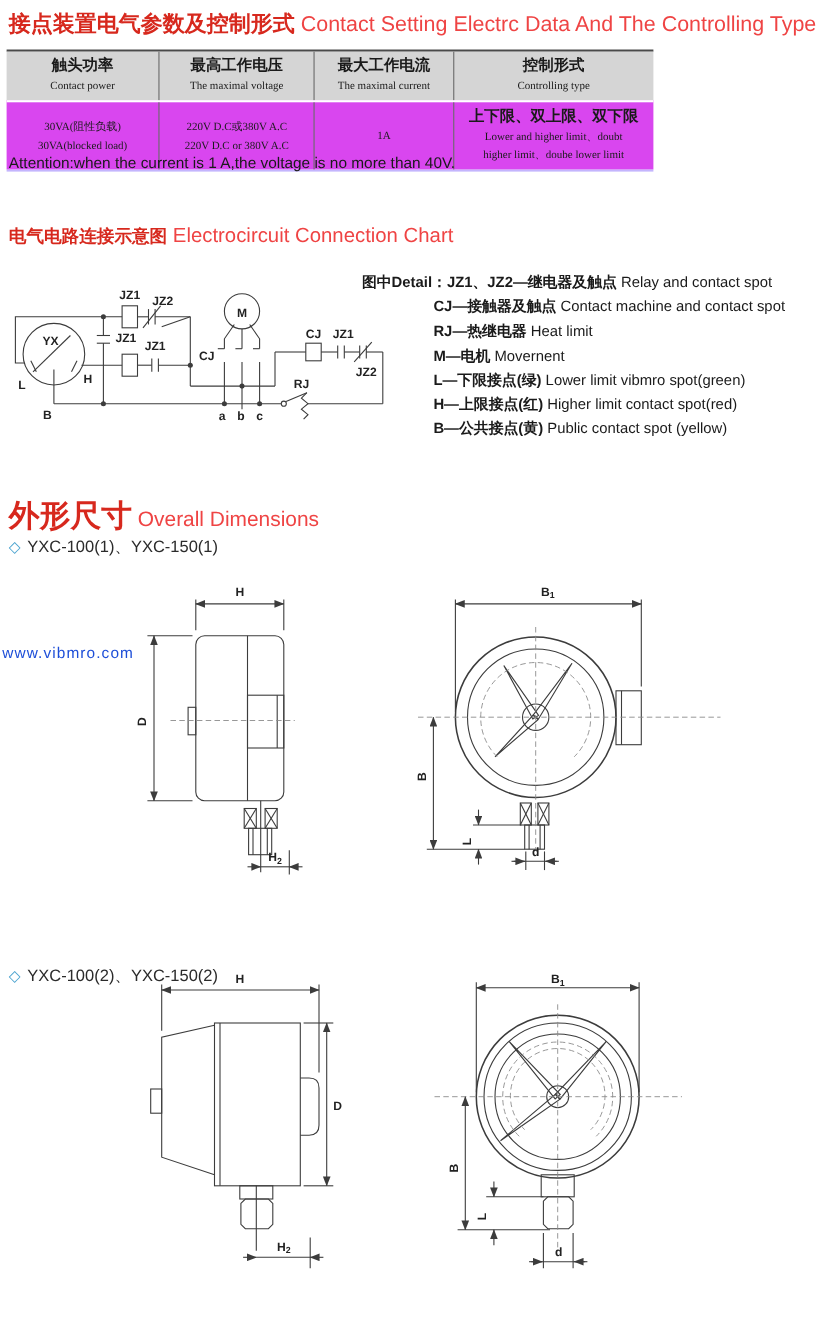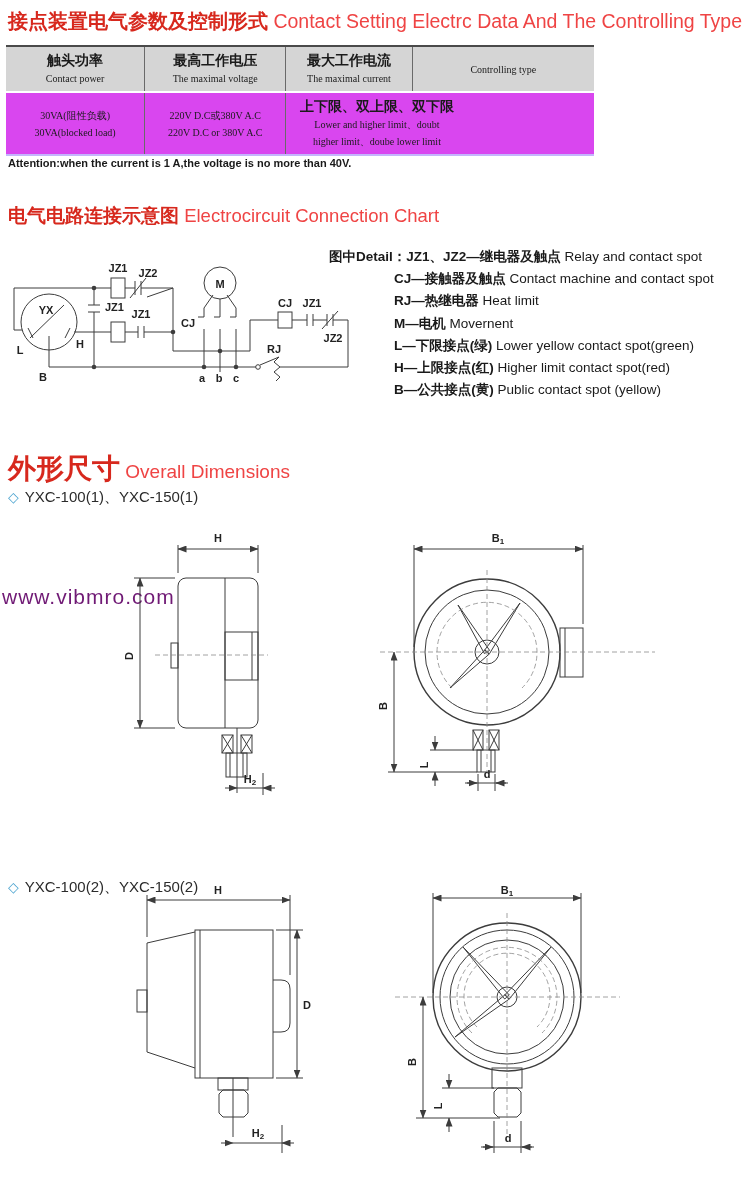--- a/index.html
+++ b/index.html
@@ -6,45 +6,45 @@
   .page{position:relative;width:750px;height:1202px;background:#ffffff;overflow:hidden;
         font-family:"Liberation Sans","DejaVu Sans",sans-serif;color:#1a1a1a;}
   .abs{position:absolute;}
   
   .h-line{white-space:nowrap;}
   .h-zh{color:#d7281d;font-weight:bold;margin-top:20px;}
   .h-en{color:#ef4444;}
   .title{left:8px;top:8px;font-size:19.5px;}
   .title .h-zh{font-size:20px;}
   .sec2{left:8px;top:203px;font-size:18.5px;}
-  .sec2 .h-zh{font-size:19px;}
+  .sec2 .h-zh{font-size:16px;}
   .sec3{left:8px;top:450px;font-size:19px;}
   .sec3 .h-zh{font-size:28px;}
   
   .ctable{left:6px;top:45px;width:588px;border-top:2px solid #4a4a4a;border-bottom:2px solid #c4b5fd;font-family:Liberation Serif, serif;}
   .trow{display:flex;width:100%;}
   .trow.head{background:#d5d5d5;height:44px;}
   .trow.data{background:#d946ef;height:61px;border-top:2px solid #fff;}
   .tcell{display:flex;flex-direction:column;justify-content:center;text-align:center;box-sizing:border-box;}
   .tcell + .tcell{border-left:1px solid #6a6a6a;}
   .c1{width:23.5%;}.c2{width:24%;}.c3{width:21.5%;}.c4{width:31%;}
   .cz{font-weight:bold;font-size:14px;line-height:19px;}
   .ce{font-size:10px;line-height:17px;}
-  .attention{left:8px;top:157px;font-size:11px;font-weight:bold;}
+  .attention{left:8px;top:140px;font-size:14px;}
   
   .legend{left:317px;top:246px;width:432px;font-size:13.5px;line-height:22.2px;}
   .lg-line{padding-left:77px;white-space:nowrap;}
   .lg-first{padding-left:12px;}
   .lg-pre,.lg-zh{font-weight:bold;}
   
   .models{left:8px;font-size:15px;white-space:nowrap;color:#2b2b2b;}
   .m1{top:488px;}
   .m2{top:878px;}
   .diamond{color:#4aa3cf;font-size:14px;margin-right:6px;}
-  .watermark{left:2px;top:585px;font-size:21px;color:#701a75;letter-spacing:1px;}
+  .watermark{left:2px;top:585px;font-size:14px;color:#1d4ed8;letter-spacing:1px;}
   
   svg{position:absolute;overflow:visible;}
   .ln{stroke:#3c3c3c;stroke-width:1;fill:none;}
   .ln2{stroke:#3c3c3c;stroke-width:1.4;fill:none;}
   .cl{stroke:#8a8a8a;stroke-width:0.8;fill:none;stroke-dasharray:5 3;}
   .dot{fill:#3c3c3c;stroke:none;}
   svg text{font-family:"Liberation Sans","DejaVu Sans",sans-serif;font-size:11px;font-weight:bold;fill:#222;}
 </style>
 </head>
 <body>
@@ -64,31 +64,35 @@
       </div>
       <div class="tcell c2">
         <span class="cz">最高工作电压</span>
         <span class="ce">The maximal voltage</span>
       </div>
       <div class="tcell c3">
         <span class="cz">最大工作电流</span>
         <span class="ce">The maximal current</span>
       </div>
       <div class="tcell c4">
+        <span class="cz">控制形式</span>
         <span class="ce">Controlling type</span>
       </div>
     </div>
     <div class="trow data">
       <div class="tcell c1">
         <span class="ce">30VA(阻性负载)</span>
         <span class="ce">30VA(blocked load)</span>
       </div>
       <div class="tcell c2">
         <span class="ce">220V D.C或380V A.C</span>
         <span class="ce">220V D.C or 380V A.C</span>
+      </div>
+      <div class="tcell c3">
+        <span class="ce">1A</span>
       </div>
       <div class="tcell c4">
         <span class="cz">上下限、双上限、双下限</span>
         <span class="ce">Lower and higher limit、doubt</span>
         <span class="ce">higher limit、doube lower limit</span>
       </div>
     </div>
   </div>
 
   <div class="abs attention">Attention:when the current is 1 A,the voltage is no more than 40V.</div>
@@ -181,21 +185,21 @@
     <text x="331" y="92" text-anchor="middle">JZ2</text>
   </svg>
 
   <div class="abs legend">
     <div class="lg-line lg-first">
       <span class="lg-pre">图中Detail：</span><span class="lg-zh">JZ1、JZ2—继电器及触点</span> <span>Relay and contact spot</span>
     </div>
     <div class="lg-line"><span class="lg-zh">CJ—接触器及触点</span> <span>Contact machine and contact spot</span></div>
     <div class="lg-line"><span class="lg-zh">RJ—热继电器</span> <span>Heat limit</span></div>
     <div class="lg-line"><span class="lg-zh">M—电机</span> <span>Movernent</span></div>
-    <div class="lg-line"><span class="lg-zh">L—下限接点(绿)</span> <span>Lower yellow contact spot(green)</span></div>
+    <div class="lg-line"><span class="lg-zh">L—下限接点(绿)</span> <span>Lower limit vibmro spot(green)</span></div>
     <div class="lg-line"><span class="lg-zh">H—上限接点(红)</span> <span>Higher limit contact spot(red)</span></div>
     <div class="lg-line"><span class="lg-zh">B—公共接点(黄)</span> <span>Public contact spot (yellow)</span></div>
   </div>
 
   <div class="abs sec3 h-line">
     <span class="h-zh">外形尺寸</span>
     <span class="h-en">Overall Dimensions</span>
   </div>
 
   <div class="abs models m1">

